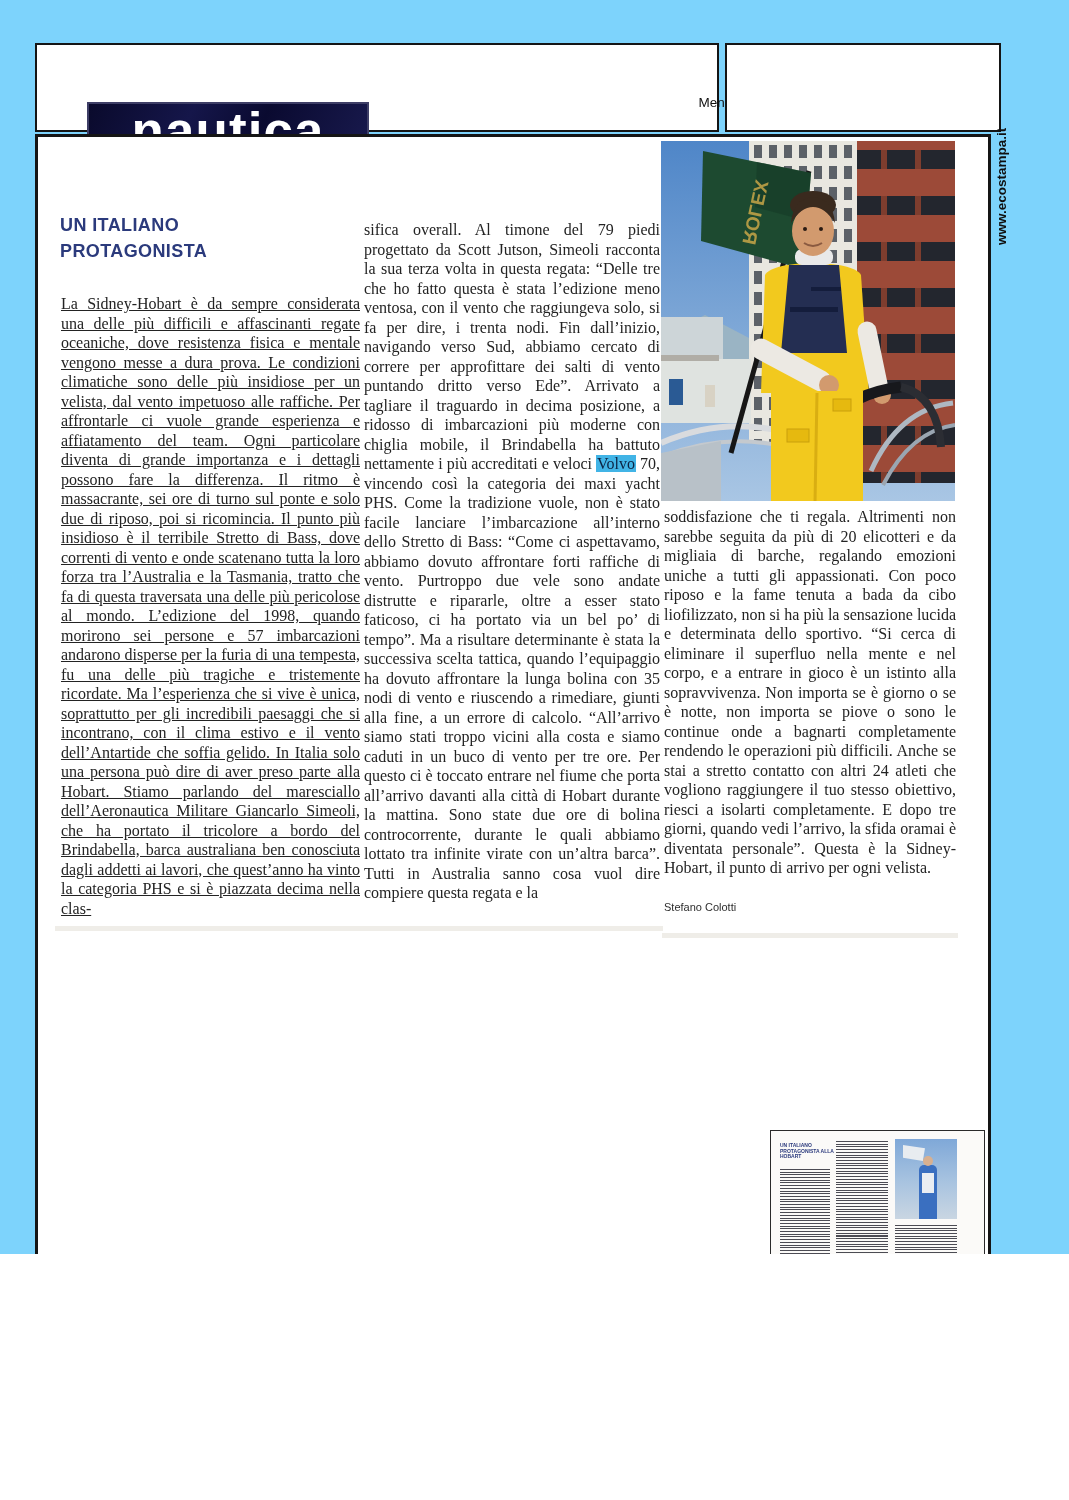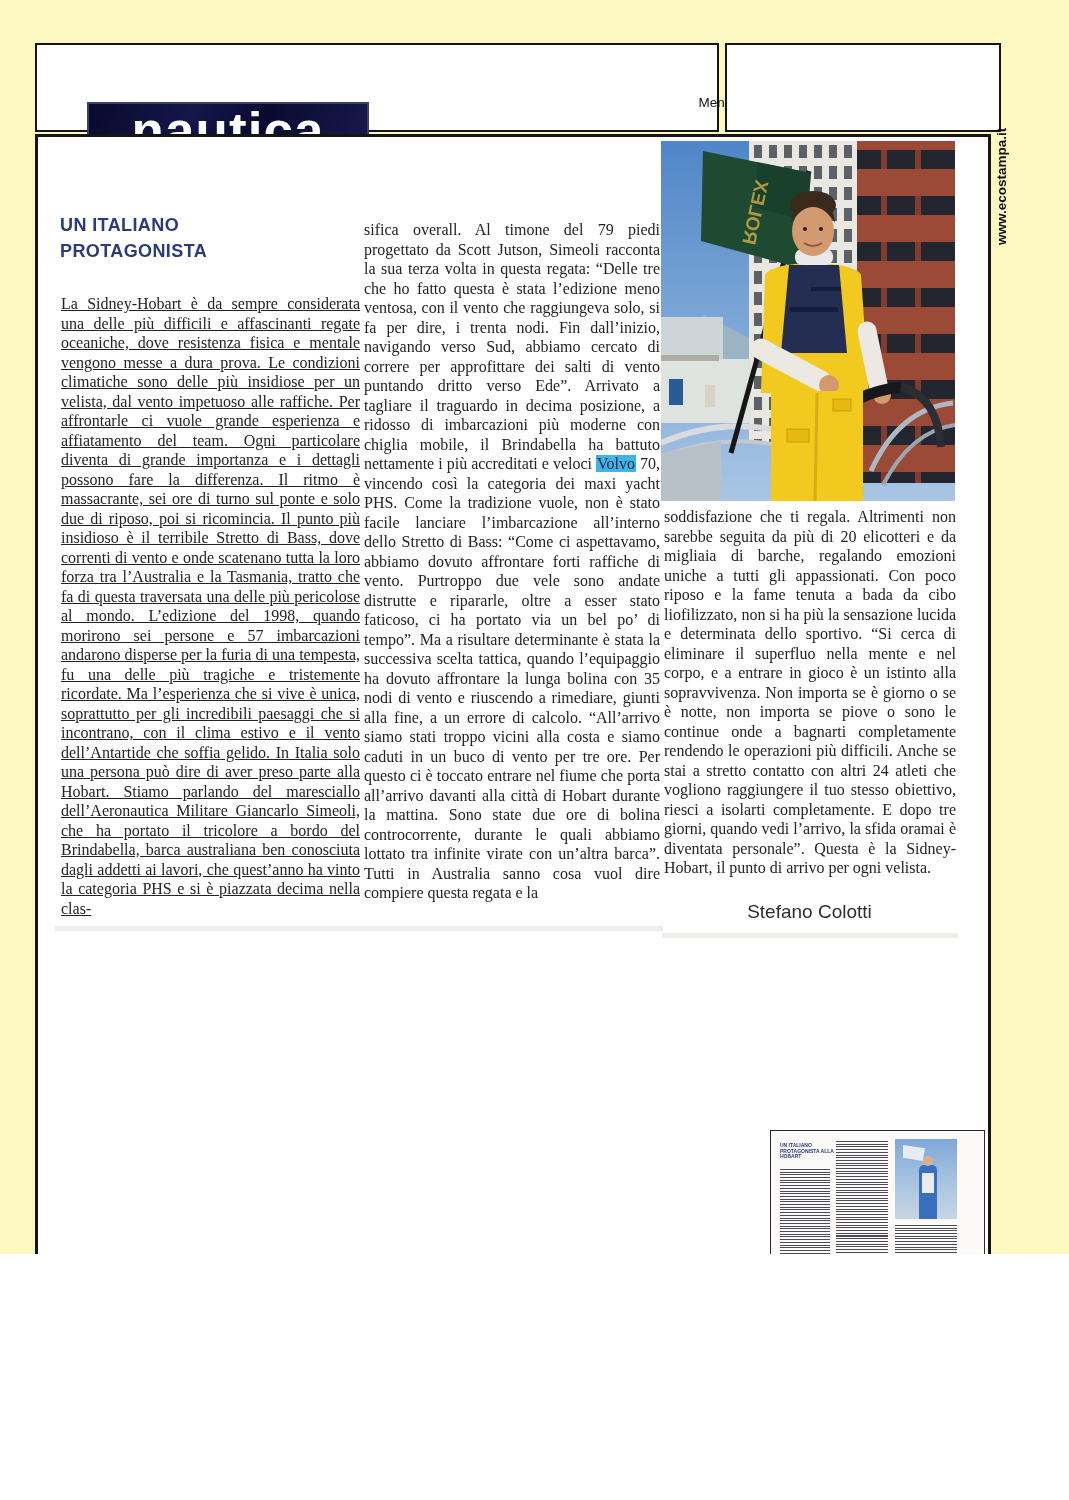--- a/index.html
+++ b/index.html
@@ -1,16 +1,16 @@
 <!DOCTYPE html>
 <html><head>
 <meta charset="utf-8">
 <style>
   html,body{margin:0;padding:0;background:#ffffff;}
-  #page{position:relative;width:1069px;height:1254px;background:#fef9c3;
+  #page{position:relative;width:1069px;height:1254px;background:#7dd3fc;
         font-family:"Liberation Sans",sans-serif;overflow:hidden;color:#111;}
 
   .box{position:absolute;box-sizing:border-box;background:#fff;border:3px solid #151515;}
 
   
   #hdr-left{left:35px;top:43px;width:684px;height:89px;border-width:2.5px;}
   #hdr-right{left:725px;top:43px;width:276px;height:89px;border-width:2.5px;}
   #logo{position:absolute;left:50px;top:57px;width:282px;height:59px;background:#0d0d33;
         border:2px solid #3e3e66;box-sizing:border-box;display:flex;align-items:center;justify-content:center;
         background-image:linear-gradient(115deg,#0a0a2c 0%,#15164a 35%,#0a0a30 60%,#191a4e 100%);}
@@ -26,22 +26,22 @@
   #main-box{left:35px;top:134px;width:956px;height:1268px;}
 
   
   #headline{position:absolute;left:60px;top:212px;width:300px;font-weight:bold;font-size:18px;
             line-height:26px;color:#2b3a7c;letter-spacing:.4px;}
   .colbody{position:absolute;font-family:"Liberation Serif",serif;font-size:16px;line-height:19.5px;
            text-align:justify;color:#232323;}
   #col1{left:61px;top:294px;width:299px;height:632px;text-decoration:underline;}
   #col2{left:364px;top:212px;width:296px;height:714px;margin-top:8px;}
   #col3{left:664px;top:507px;width:292px;height:392px;}
-  #byline{position:absolute;left:664px;top:901px;width:291px;text-align:center;
-          font-family:"Liberation Sans",sans-serif;font-size:19px;color:#2e2e2e;}
+  #byline{position:absolute;left:664px;top:901px;width:291px;text-align:left;
+          font-family:"Liberation Sans",sans-serif;font-size:11px;color:#2e2e2e;}
   .hl{background:#41b4e6;color:#0c2444;padding:0 1px;}
 
   #photo{position:absolute;left:661px;top:141px;width:294px;height:360px;overflow:hidden;}
 
   .artifact{position:absolute;background:#ebe8e2;opacity:.8;}
   #art1{left:55px;top:926px;width:608px;height:5px;}
   #art2{left:662px;top:933px;width:296px;height:5px;}
 
   
   #thumb{position:absolute;left:770px;top:1130px;width:215px;height:268px;background:#fbfaf8;

